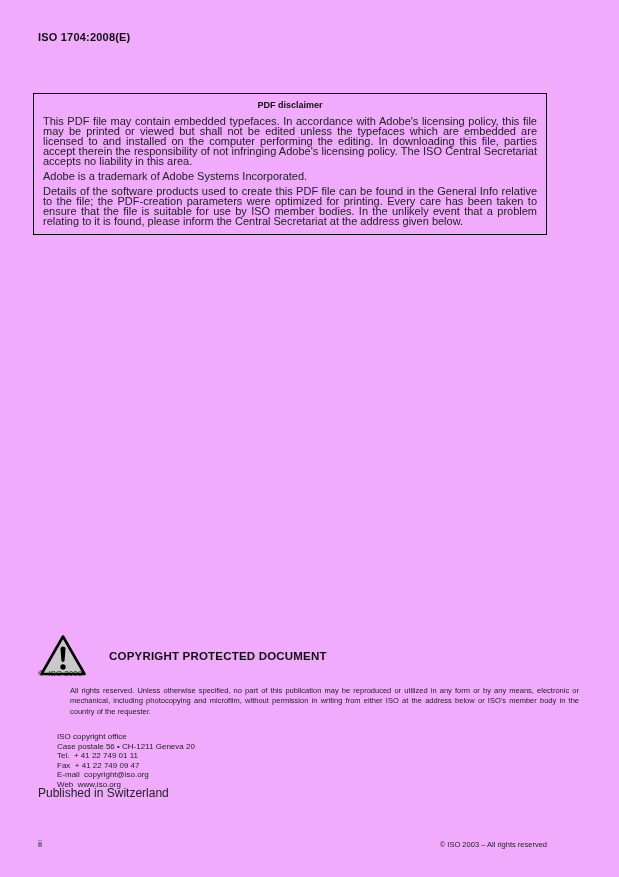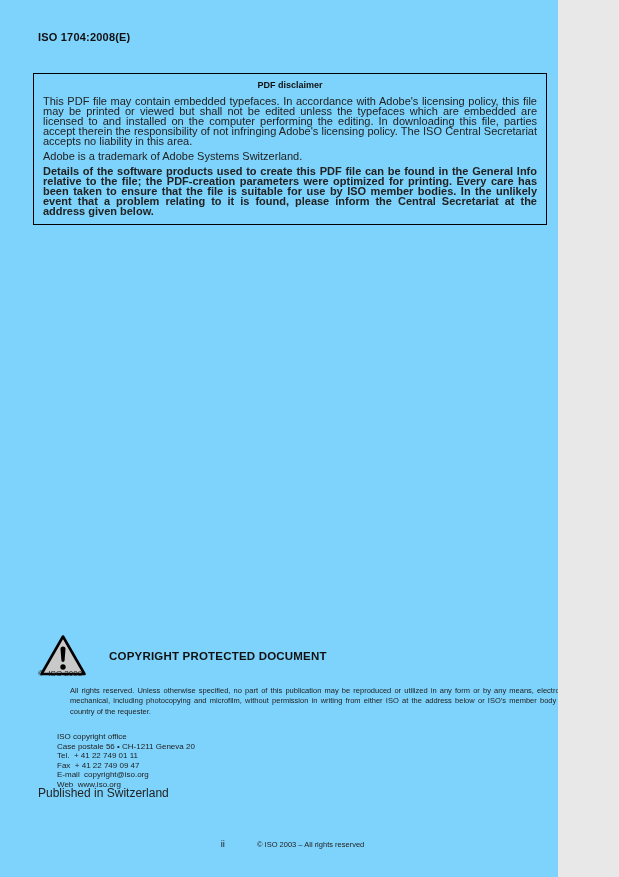--- a/index.html
+++ b/index.html
@@ -1,60 +1,60 @@
 <!DOCTYPE html>
 <html><head>
 <meta charset="utf-8">
 <style>
   * { margin: 0; padding: 0; box-sizing: border-box; }
   html, body { background: #e8e8e8; }
   .page {
     position: relative;
-    width: 558px;
+    width: 619px;
     height: 877px;
-    background: #7dd3fc;
+    background: #f0abfc;
     font-family: "Liberation Sans", "DejaVu Sans", sans-serif;
     color: #1a1a1a;
     overflow: hidden;
   }
 
   .header-code {
     position: absolute;
     left: 38px;
     top: 31px;
     font-size: 11px;
     font-weight: bold;
     color: #111;
     letter-spacing: 0.2px;
   }
 
   .disclaimer-box {
     position: absolute;
     left: 33px;
-    top: 73px;
+    top: 93px;
     width: 514px;
     min-height: 117px;
     border: 1px solid #000;
     padding: 6px 9px 8px 9px;
   }
   .disclaimer-title {
     text-align: center;
     font-size: 9px;
     font-weight: bold;
     margin-bottom: 6px;
     color: #111;
   }
   .disclaimer-p {
     font-size: 11px;
     line-height: 10px;
     text-align: justify;
     color: #222;
     margin-bottom: 5px;
   }
-  .disclaimer-p.last { margin-bottom: 0; font-weight: bold; }
+  .disclaimer-p.last { margin-bottom: 0; }
 
   .copyright-section { position: absolute; left: 0; top: 0; width: 619px; }
 
   .warning-icon {
     position: absolute;
     left: 39px;
     top: 634px;
     width: 48px;
     height: 43px;
     display: block;
@@ -106,38 +106,38 @@
     color: #222;
     text-align: center;
   }
 
   .footer {
     position: absolute;
     left: 38px;
     top: 838px;
     width: 509px;
     display: flex;
-    justify-content: center;
+    justify-content: space-between;
     align-items: baseline;
     gap: 32px;
   }
   .page-number { font-size: 9.5px; color: #222; }
   .footer-copyright { font-size: 7.5px; color: #222; }
 </style>
 </head>
 <body>
 
 <div class="page">
 
   <div class="header-code">ISO 1704:2008(E)</div>
 
   <div class="disclaimer-box">
     <div class="disclaimer-title">PDF disclaimer</div>
     <p class="disclaimer-p">This PDF file may contain embedded typefaces. In accordance with Adobe's licensing policy, this file may be printed or viewed but shall not be edited unless the typefaces which are embedded are licensed to and installed on the computer performing the editing. In downloading this file, parties accept therein the responsibility of not infringing Adobe's licensing policy. The ISO Central Secretariat accepts no liability in this area.</p>
-    <p class="disclaimer-p">Adobe is a trademark of Adobe Systems Switzerland.</p>
+    <p class="disclaimer-p">Adobe is a trademark of Adobe Systems Incorporated.</p>
     <p class="disclaimer-p last">Details of the software products used to create this PDF file can be found in the General Info relative to the file; the PDF-creation parameters were optimized for printing. Every care has been taken to ensure that the file is suitable for use by ISO member bodies. In the unlikely event that a problem relating to it is found, please inform the Central Secretariat at the address given below.</p>
   </div>
 
   <div class="copyright-section">
 
     <span class="warning-icon">
       <svg width="48" height="43" viewBox="0 0 48 43" xmlns="http://www.w3.org/2000/svg">
         <path d="M24 2.5 L45.5 40 L2.5 40 Z" fill="#c9c9c9" stroke="#000" stroke-width="2.6" stroke-linejoin="round"></path>
         <path d="M24 12.5 c 1.6 0 2.6 1.1 2.5 2.6 l -0.9 11.2 c -0.07 1 -0.7 1.6 -1.6 1.6 c -0.9 0 -1.53 -0.6 -1.6 -1.6 l -0.9 -11.2 c -0.1 -1.5 0.9 -2.6 2.5 -2.6 Z" fill="#000"></path>
         <circle cx="24" cy="33" r="2.7" fill="#000"></circle>

